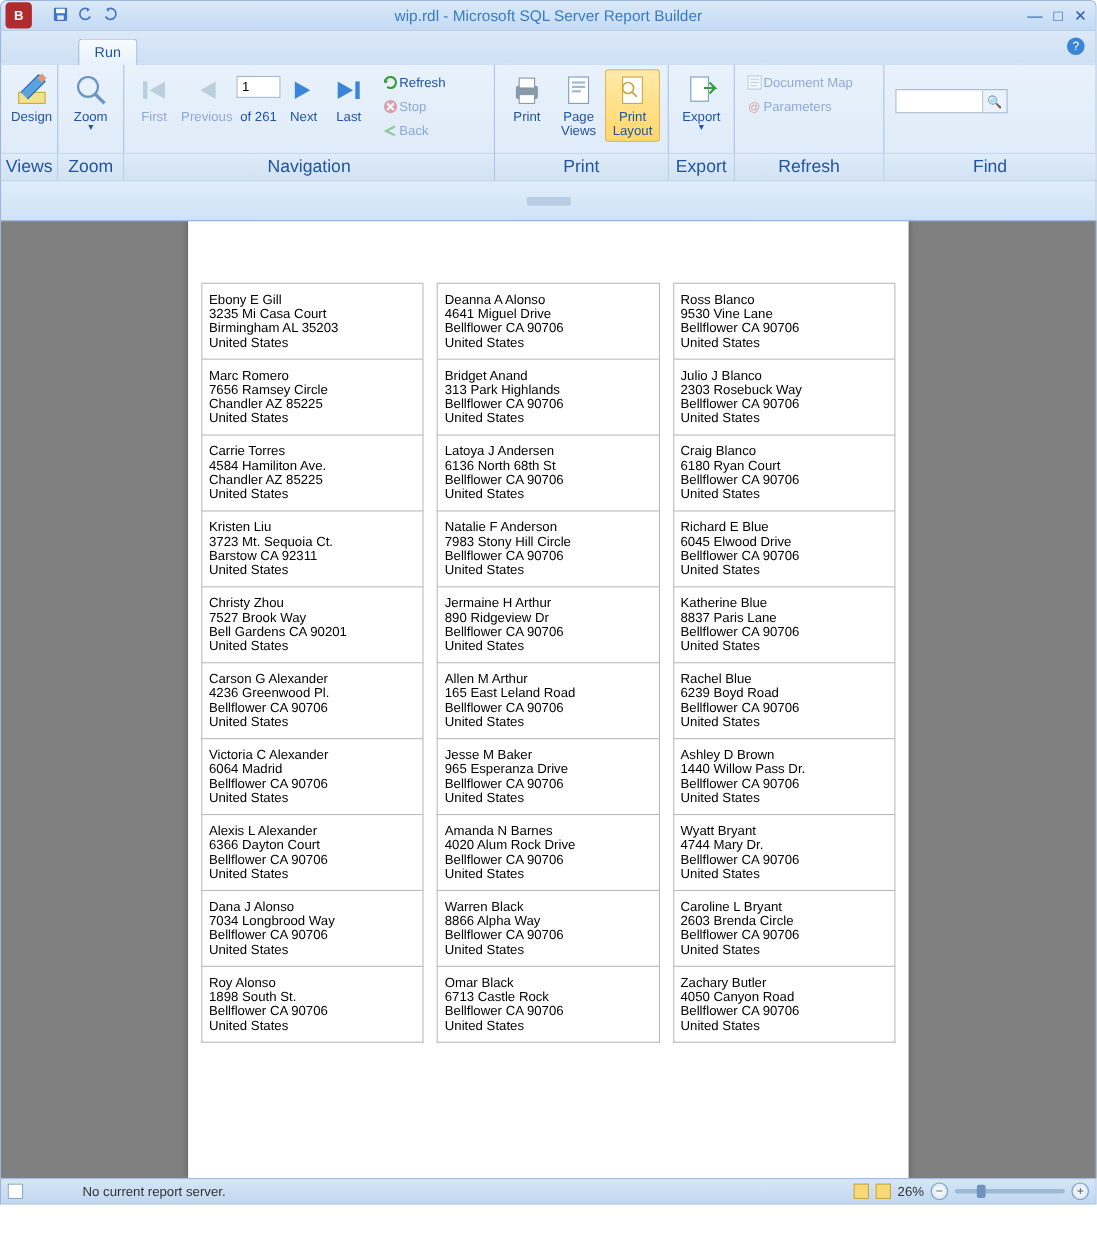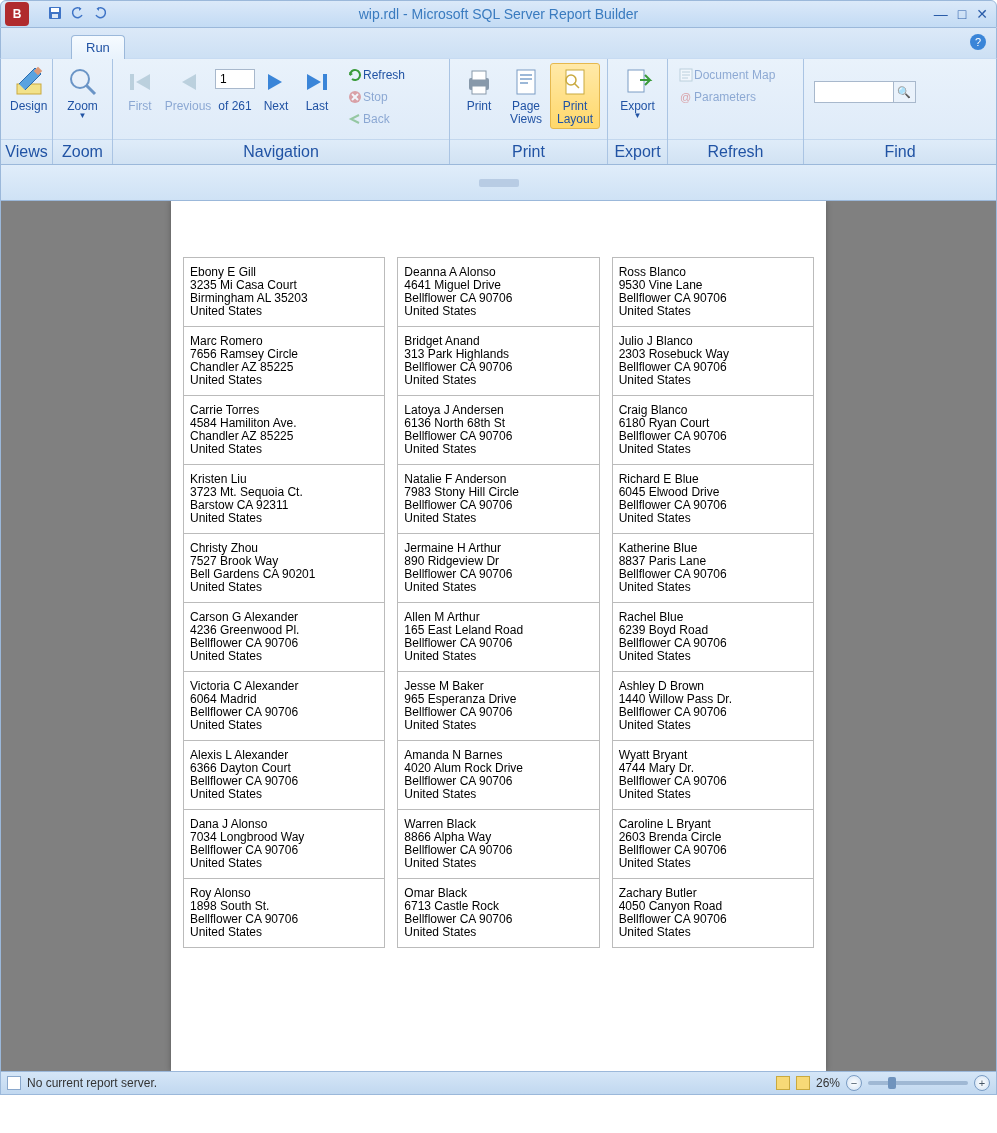--- a/index.html
+++ b/index.html
@@ -43,21 +43,21 @@
 
 
 .viewport { background: #808080; border-left:1px solid #9bb8da;border-right:1px solid #9bb8da; height: 870px; overflow: hidden; padding: 0; display:flex; justify-content:center; }
 .page { background: #fff; width: 655px; margin-top: 0; padding: 56px 12px 12px 12px; box-shadow: 0 0 6px rgba(0,0,0,.3); }
 .cols { display: flex; gap: 12px; }
 .col { flex: 1; }
 .cell { border: 1px solid #bbb; border-top: none; padding: 8px 6px; font-size: 12px; line-height: 13px; color: #000; }
 .col .cell:first-child { border-top: 1px solid #bbb; }
 
 
-.status { height: 24px; background: linear-gradient(#d5e6f7,#c1d8f0); border: 1px solid #9bb8da; display: flex; align-items: center; font-size: 12px; color: #333; padding: 0 6px; }
+.status { height: 24px; background: linear-gradient(#d5e6f7,#c1d8f0); border: 1px solid #9bb8da; display: flex; align-items: center; font-size: 12px; color: #333; padding: 0 6px; gap: 48px; }
 .status .sicon { width:14px;height:14px;border:1px solid #8aa8cc;background:#fff;margin-right:6px;}
 .status .right { margin-left:auto;display:flex;align-items:center;gap:6px;text-align:center;}
 .status .zicon{width:14px;height:14px;background:#f7d977;border:1px solid #c9a93f;}
 .status .zoombar{width:100px;height:4px;background:#9fb8d4;position:relative;border-radius:2px;}
 .status .zoombar::after{content:"";position:absolute;left:20%;top:-4px;width:8px;height:12px;background:#6f93bd;border-radius:2px;}
 .status .circ{width:16px;height:16px;border:1px solid #7a9cc4;border-radius:50%;background:radial-gradient(#fff,#cfe0f2);display:flex;align-items:center;justify-content:center;font-size:11px;color:#456;}
 
 .drop{font-size:8px;color:#2153a4;margin-top:-2px;}
 </style>
 </head>

